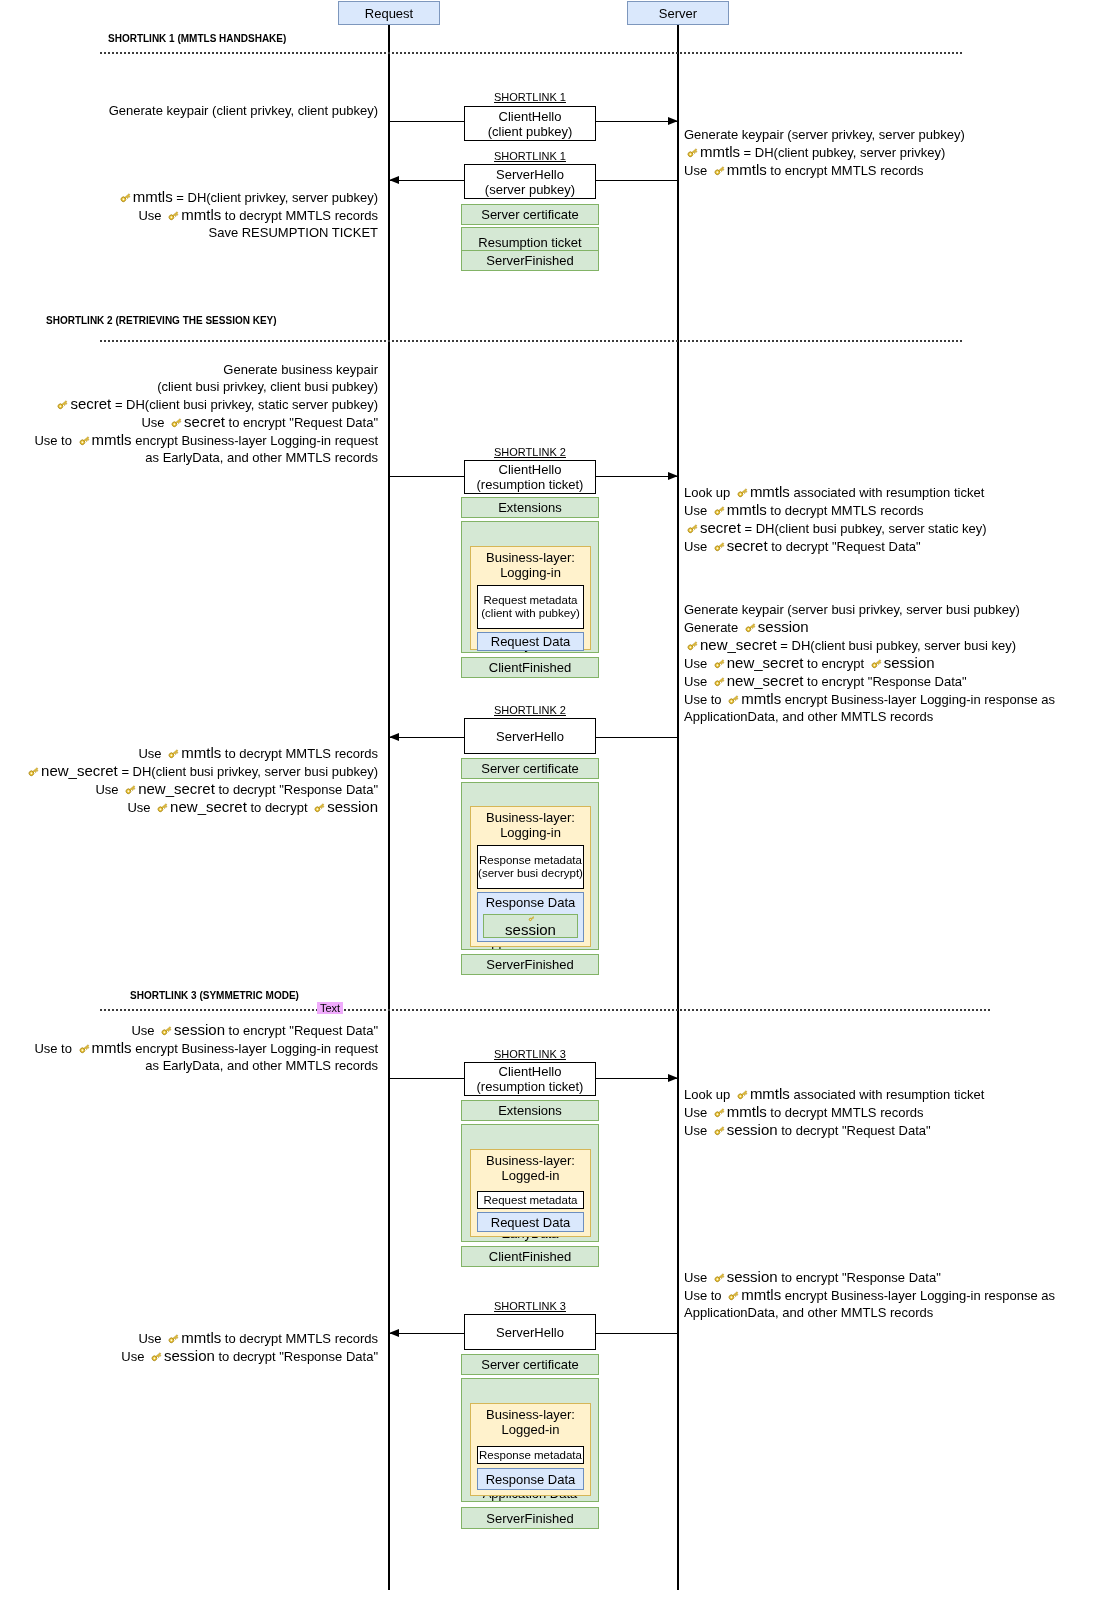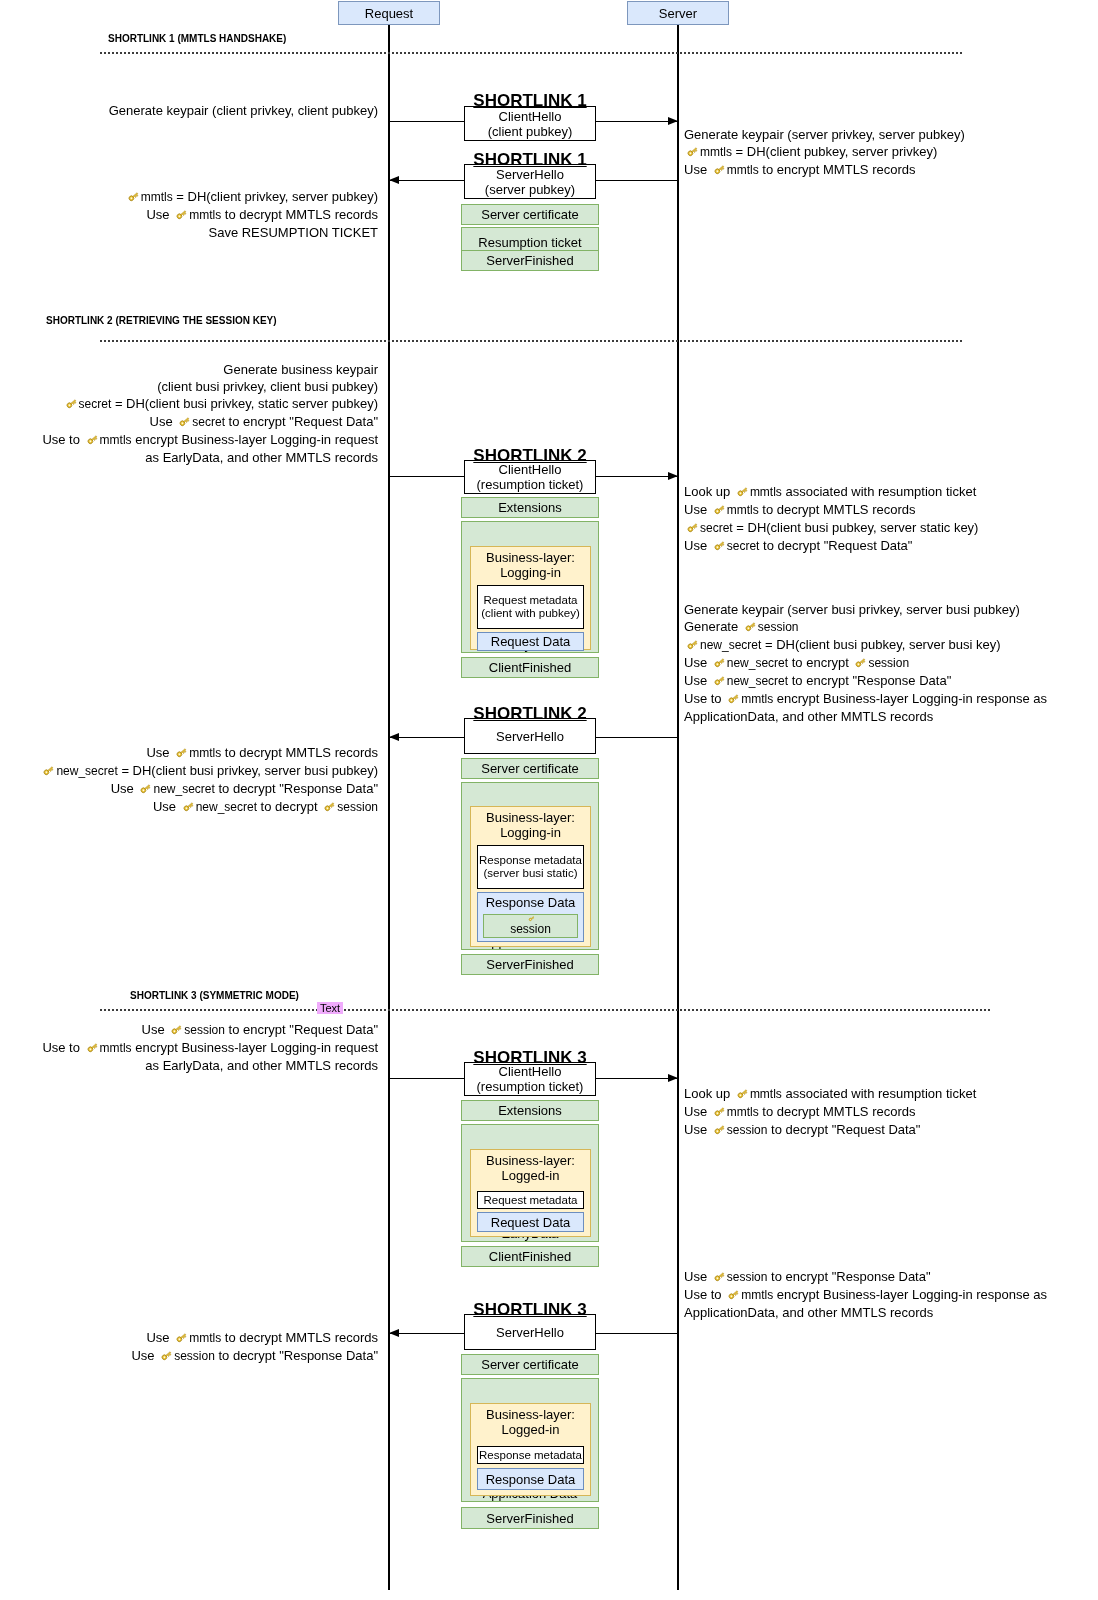--- a/index.html
+++ b/index.html
@@ -7,39 +7,39 @@
           font-family:"Liberation Sans",sans-serif;color:#000;overflow:hidden;}
   .lifeline{position:absolute;top:22px;height:1568px;width:1.6px;background:#000;z-index:0;}
   .actor{position:absolute;width:100px;height:22px;background:#dae8fc;border:1px solid #7d97bd;
          display:flex;align-items:center;justify-content:center;font-size:13px;z-index:3;}
   .sechead{position:absolute;font-size:10px;font-weight:bold;white-space:nowrap;z-index:2;}
   .dots{position:absolute;height:0;border-top:2.6px dotted #3c3c3c;z-index:1;}
   .dots-label{position:absolute;font-size:11px;background:#f0abfc;padding:0 3px;z-index:2;}
   .note{position:absolute;font-size:13px;line-height:17px;z-index:2;white-space:nowrap;}
   .note.l{text-align:right;}
   .note.r{text-align:left;}
-  .slabel{position:absolute;font-size:17px;font-weight:bold;text-decoration:underline;
+  .slabel{position:absolute;font-size:11px;font-weight:normal;text-decoration:underline;
           text-align:center;z-index:3;white-space:nowrap;}
   .arrow{position:absolute;height:0;border-top:1.6px solid #000;z-index:1;}
   .arrow.right::after{content:"";position:absolute;right:0;top:-5px;width:0;height:0;
           border-top:4.5px solid transparent;border-bottom:4.5px solid transparent;border-left:10px solid #000;}
   .arrow.left::before{content:"";position:absolute;left:0;top:-5px;width:0;height:0;
           border-top:4.5px solid transparent;border-bottom:4.5px solid transparent;border-right:10px solid #000;}
   .box{position:absolute;box-sizing:border-box;display:flex;flex-direction:column;align-items:center;
        justify-content:center;text-align:center;font-size:13px;line-height:15px;z-index:2;}
   .white{background:#fff;border:1.6px solid #000;}
   .green{background:#d5e8d4;border:1px solid #82b366;}
   .greenc{background:#d5e8d4;border:1px solid #82b366;justify-content:flex-end;padding-top:4px;}
   .yellow{background:#fff2cc;border:1px solid #d6b656;justify-content:flex-start;padding-top:3px;}
   .wmeta{background:#fff;border:1.4px solid #000;font-size:11.5px;line-height:13px;}
   .blue{background:#dae8fc;border:1px solid #6c8ebf;}
   .blue.wrap{justify-content:flex-start;padding-top:2px;}
   .inner{font-size:12.5px;}
   .key{width:13px;height:13px;vertical-align:-2px;margin:0 1px 0 2px;display:inline-block;}
-  .ksub{font-size:12px;}
+  .ksub{font-size:15px;}
 </style>
 </head>
 <body>
 
 <div id="canvas">
 
   <div class="lifeline" style="left:388px"></div>
   <div class="lifeline" style="left:677px"></div>
   <div class="actor" style="left:338px;top:1px">Request</div>
   <div class="actor" style="left:627px;top:1px">Server</div>
@@ -238,21 +238,21 @@
   <div class="box white" style="left:464px;top:718px;width:132px;height:36px">ServerHello</div>
   <div class="box green" style="left:461px;top:758px;width:138px;height:21px">Server certificate</div>
 
   <div class="box greenc" style="left:461px;top:782px;width:138px;height:168px">
     <div>Application Data</div>
     <div class="box yellow" style="left:8px;top:23px;width:121px;height:141px">
       <div>Business-layer:</div>
       <div>Logging-in</div>
       <div class="box wmeta" style="left:6px;top:38px;width:107px;height:44px">
         <div>Response metadata</div>
-        <div>(server busi static)</div>
+        <div>(server busi decrypt)</div>
       </div>
       <div class="box blue wrap" style="left:6px;top:85px;width:107px;height:50px">
         <div>Response Data</div>
         <div class="box green inner" style="left:5px;top:21px;width:95px;height:24px">
             <svg class="key" viewBox="0 0 16 16">
               <g transform="rotate(-40 8 8)">
                 <circle cx="4.6" cy="8" r="2.9" fill="#edc531" stroke="#a8861a" stroke-width="1"></circle>
                 <circle cx="4.6" cy="8" r="1.1" fill="#fff8e0"></circle>
                 <path d="M7.3 7.3h7v1.4h-1.3v1.9h-1.4V8.7h-1.1v1.9H9.1V8.7H7.3z" fill="#edc531" stroke="#a8861a" stroke-width="0.6"></path>
               </g>

